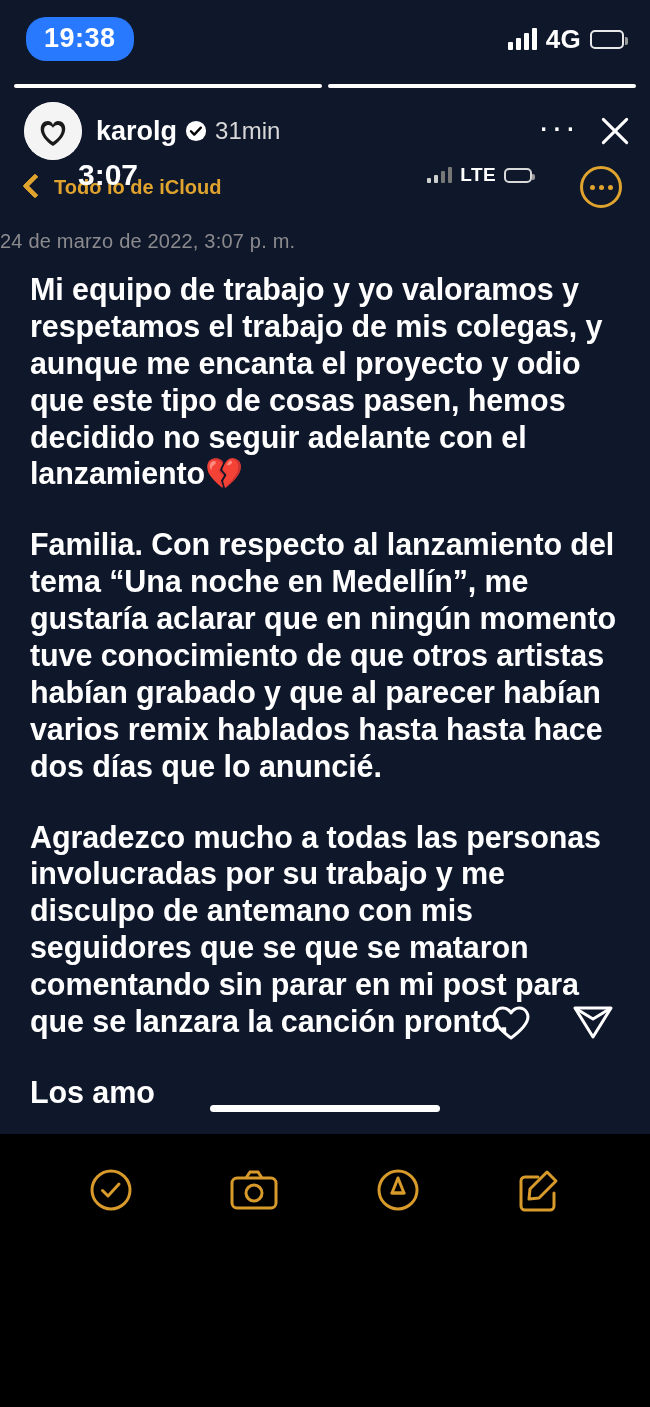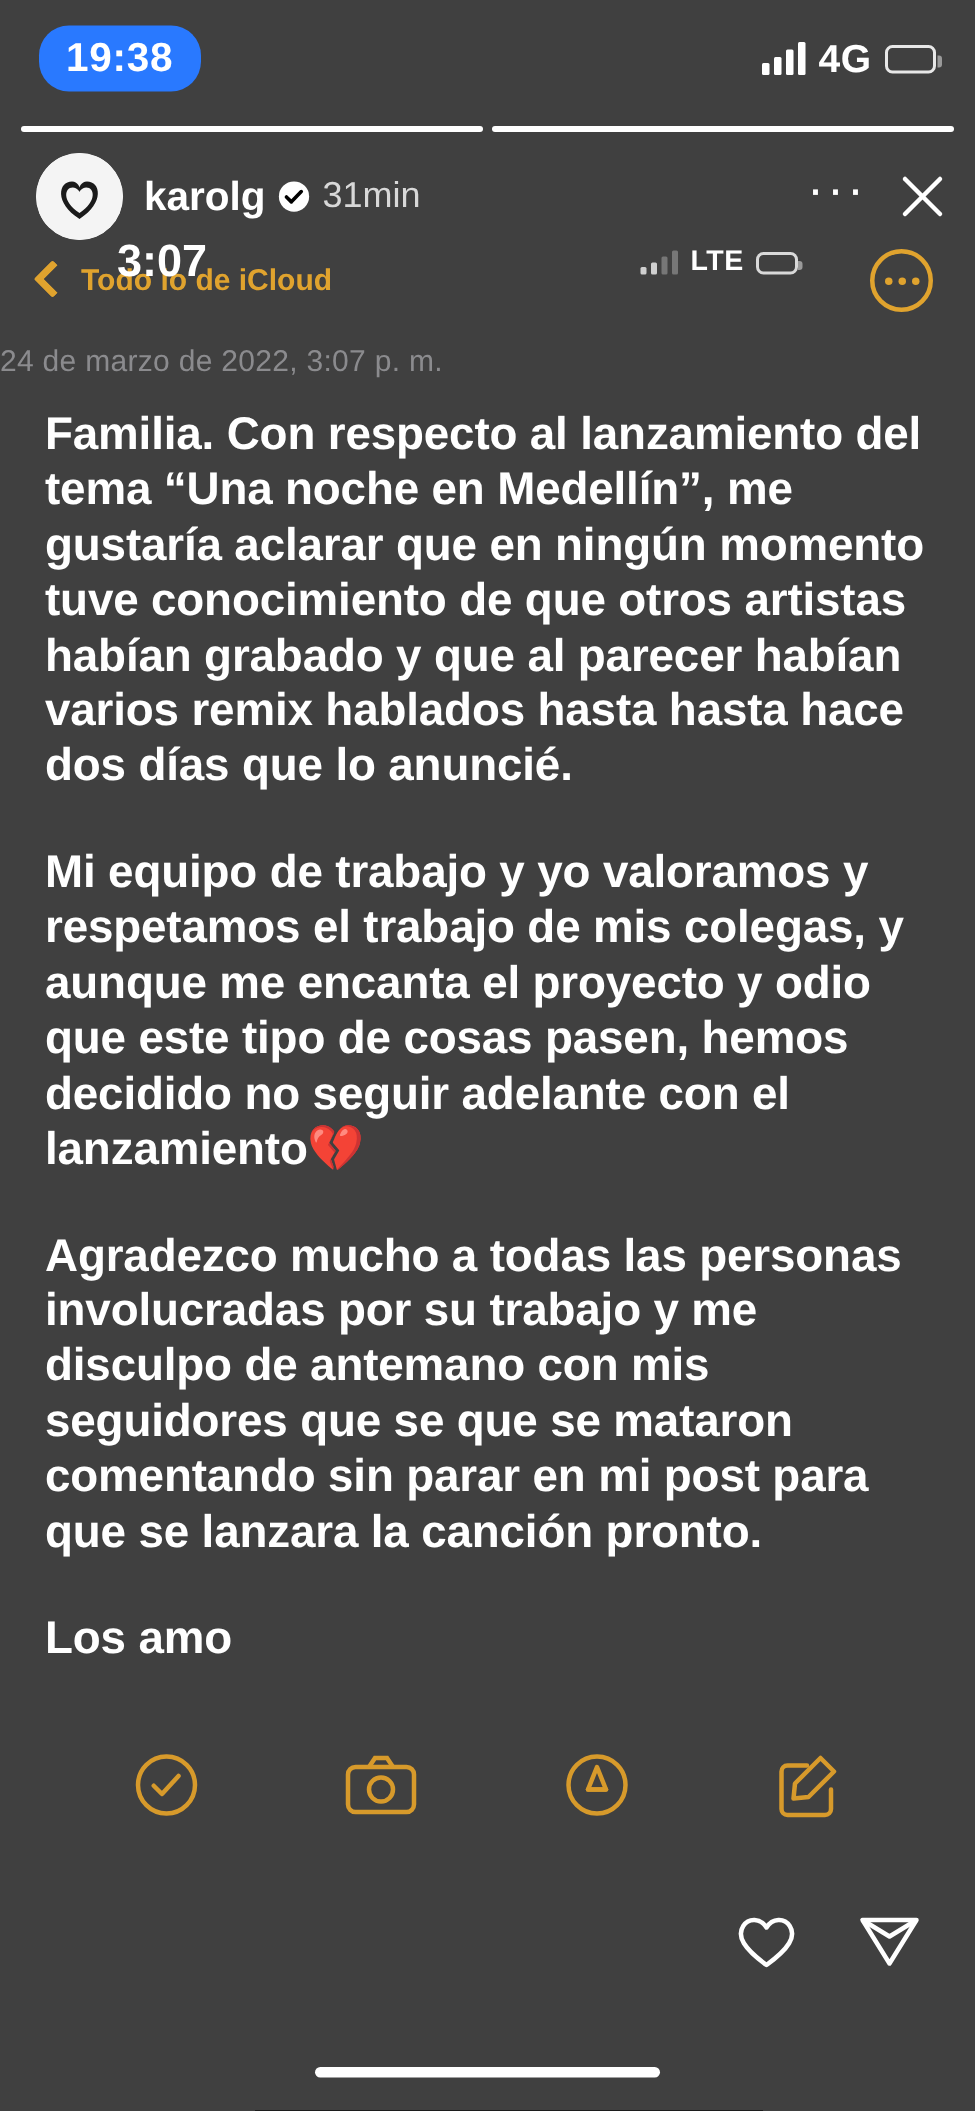--- a/index.html
+++ b/index.html
@@ -6,22 +6,22 @@
   html, body {
     width: 650px;
     height: 1407px;
     background: #000;
     font-family: "Liberation Sans", sans-serif;
     overflow: hidden;
   }
   .phone {
     position: relative;
     width: 650px;
-    height: 1407px;
-    background: #404040;
+    height: 1134px;
+    background: #0f172a;
     color: #fff;
   }
 
   
   .outer-status {
     position: relative;
     height: 78px;
     display: flex;
     align-items: center;
     justify-content: space-between;
@@ -404,22 +404,22 @@
       <div class="more-circle">
           <span></span>
           <span></span>
           <span></span>
         </div>
     </div>
 
     <div class="note-date">24 de marzo de 2022, 3:07 p. m.</div>
 
     <div class="note-body">
+      <p>Mi equipo de trabajo y yo valoramos y respetamos el trabajo de mis colegas, y aunque me encanta el proyecto y odio que este tipo de cosas pasen, hemos decidido no seguir adelante con el lanzamiento💔</p>
       <p>Familia. Con respecto al lanzamiento del tema “Una noche en Medellín”, me gustaría aclarar que en ningún momento tuve conocimiento de que otros artistas habían grabado y que al parecer habían varios remix hablados hasta hasta hace dos días que lo anuncié.</p>
-      <p>Mi equipo de trabajo y yo valoramos y respetamos el trabajo de mis colegas, y aunque me encanta el proyecto y odio que este tipo de cosas pasen, hemos decidido no seguir adelante con el lanzamiento💔</p>
       <p>Agradezco mucho a todas las personas involucradas por su trabajo y me disculpo de antemano con mis seguidores que se que se mataron comentando sin parar en mi post para que se lanzara la canción pronto.</p>
       <p>Los amo</p>
     </div>
 
     <div class="note-toolbar">
       <span class="tool-icon">
         <svg width="46" height="46" viewBox="0 0 46 46" fill="none" stroke="#d79a2b" stroke-width="3">
           <circle cx="23" cy="23" r="19"></circle>
           <path d="M14.5 23.5l5.5 5.5 11-12" stroke-linecap="round" stroke-linejoin="round"></path>
         </svg>

